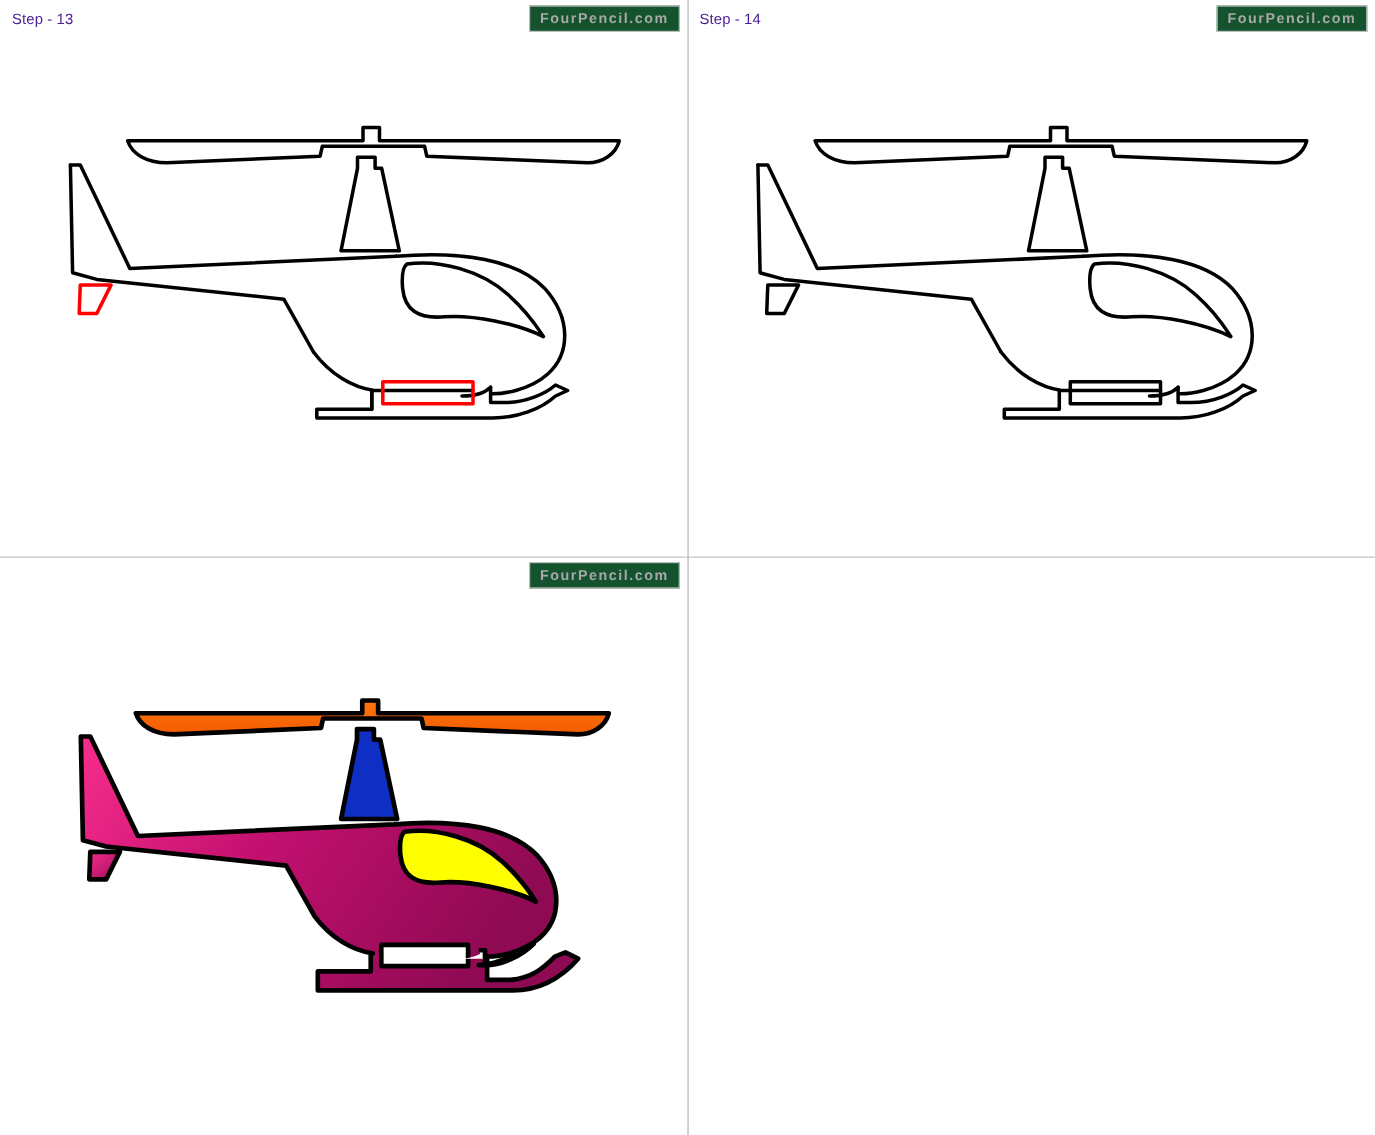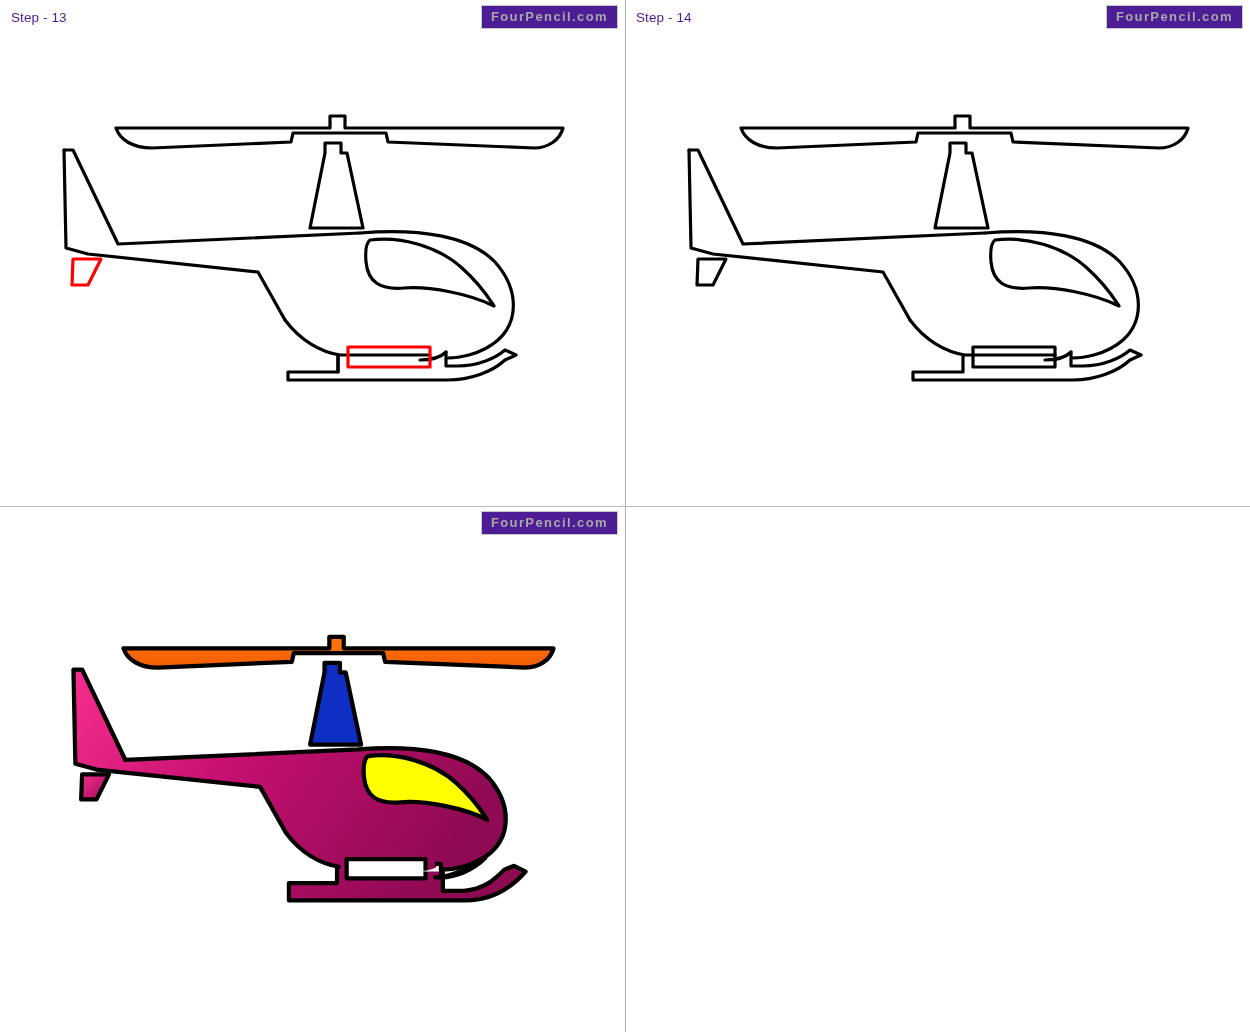--- a/index.html
+++ b/index.html
@@ -56,21 +56,21 @@
     font-family: "Liberation Sans", sans-serif;
     letter-spacing: 0.1px;
     white-space: nowrap;
   }
 
   .watermark {
     position: absolute;
     right: 7px;
     top: 5px;
     border: 1px solid #c8c8c8;
-    background: #4c1d95;
+    background: #14532d;
     padding: 3px 9px 4px 9px;
     font-size: 13px;
     font-weight: bold;
     letter-spacing: 1.4px;
     color: #a8a8a8;
     font-family: "Liberation Sans", sans-serif;
     white-space: nowrap;
     line-height: 15px;
   }
 

